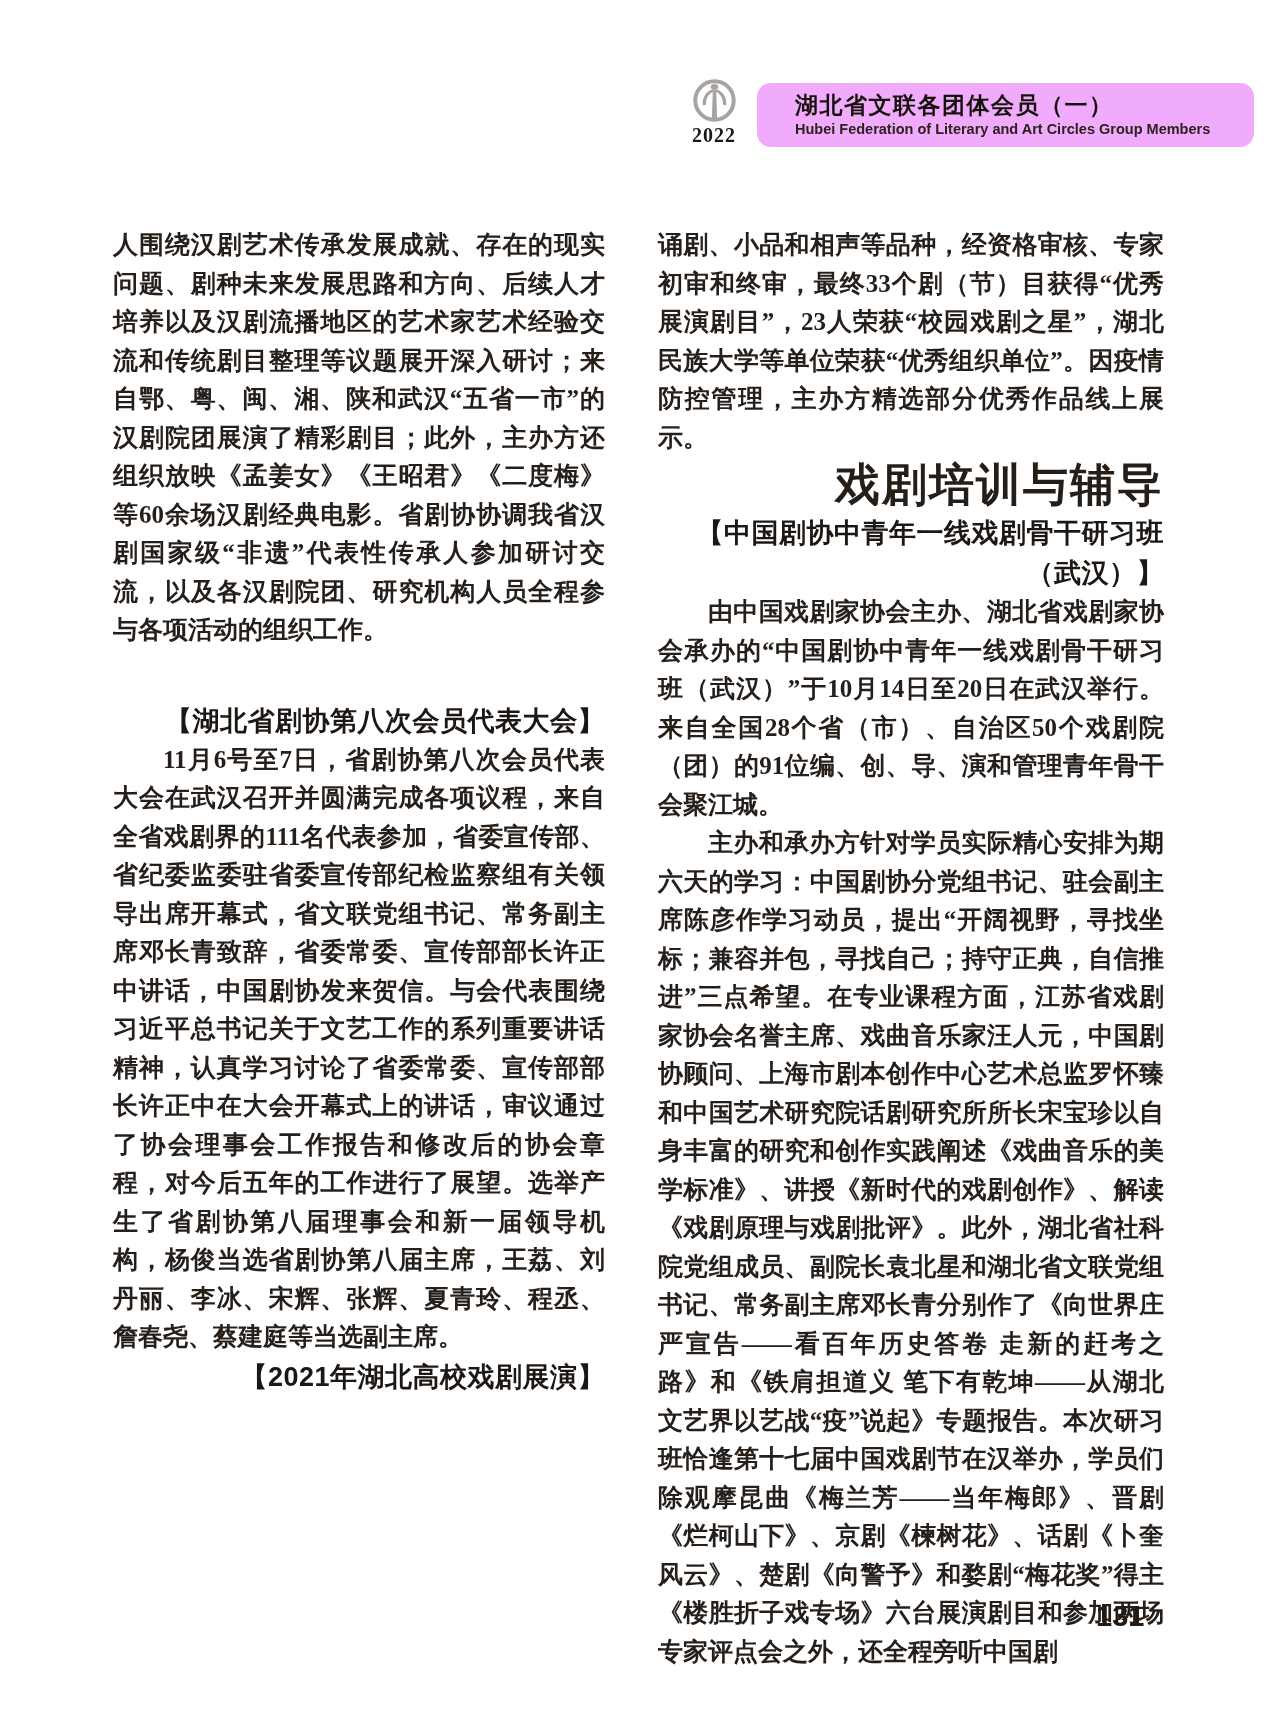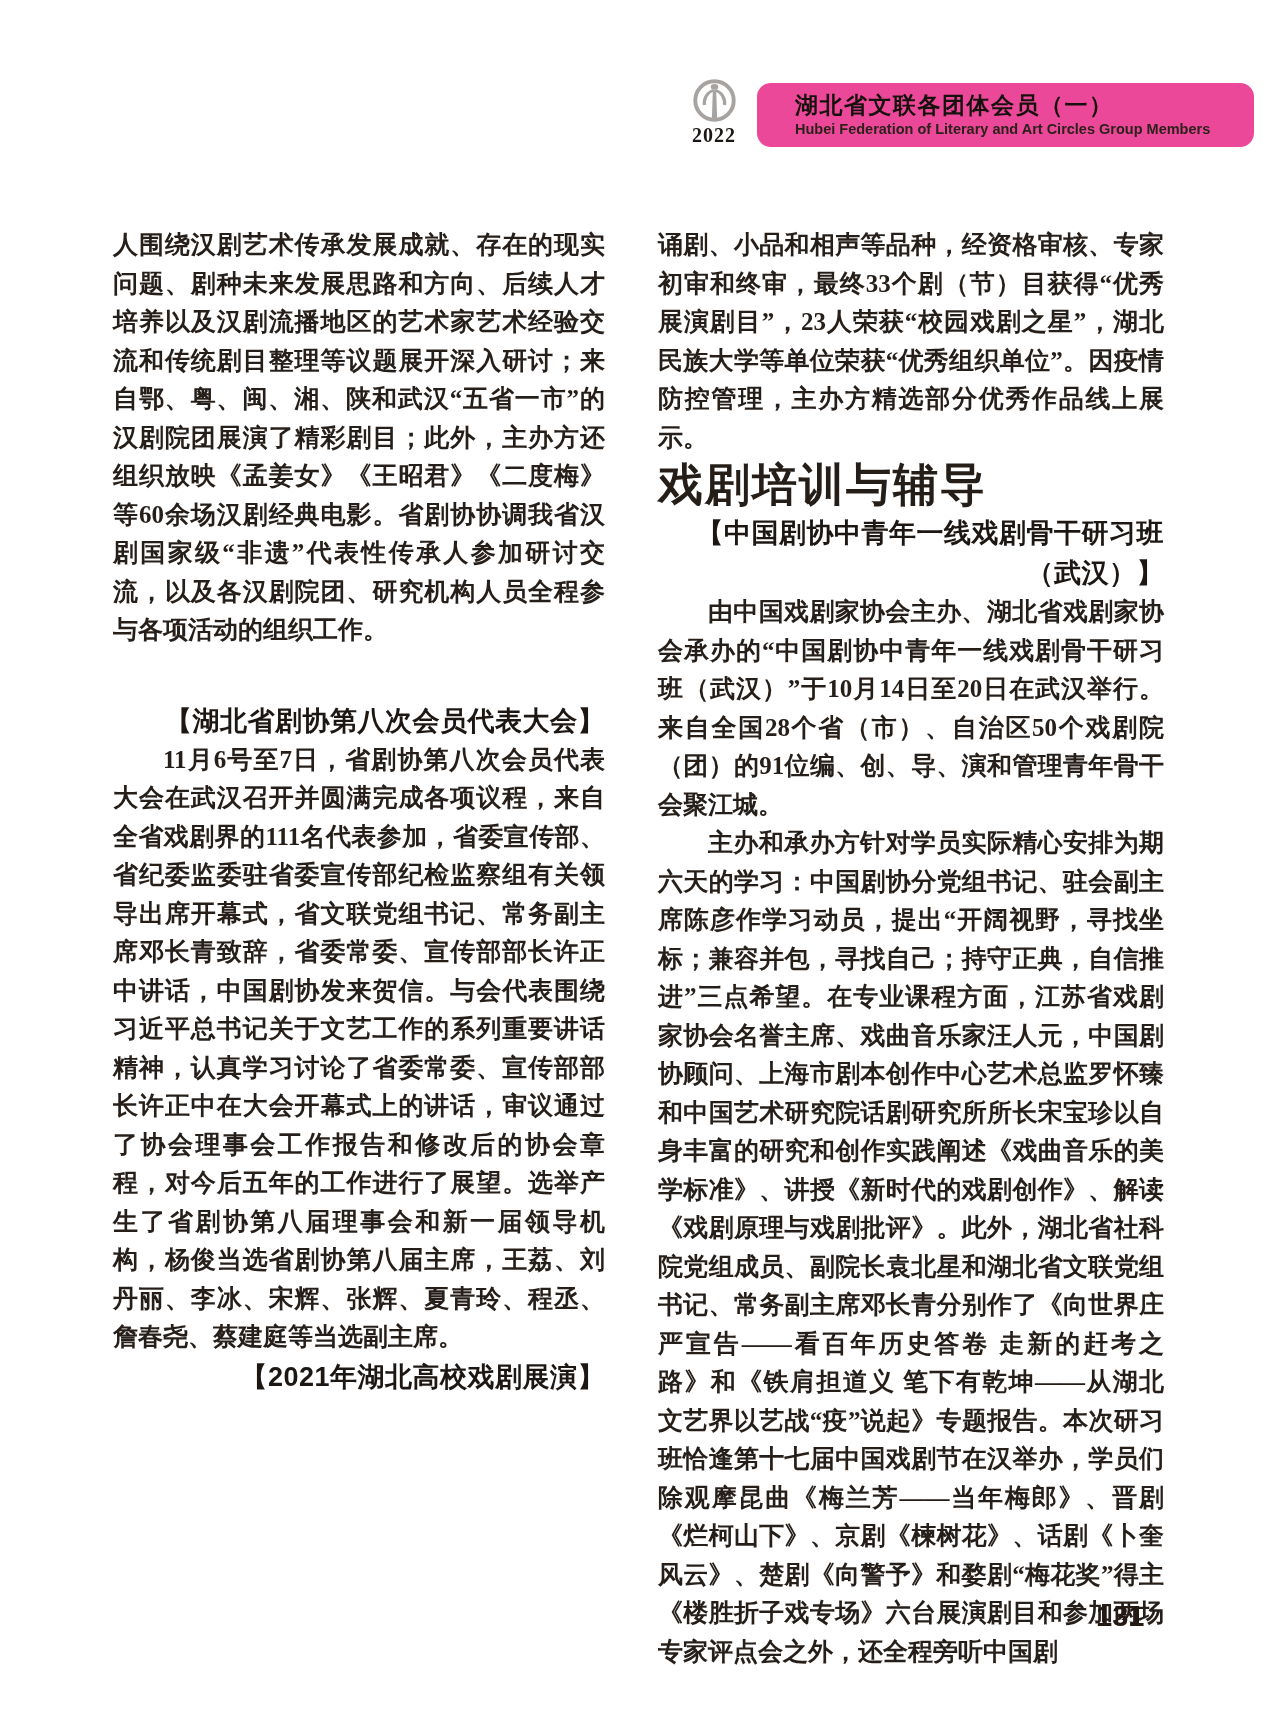--- a/index.html
+++ b/index.html
@@ -6,42 +6,42 @@
   body{
     width:1276px;height:1719px;position:relative;background:#ffffff;
     font-family:"Liberation Serif", serif;color:#251e19;overflow:hidden;
   }
   
   .logo-block{position:absolute;left:688px;top:78px;width:52px;text-align:center;}
   .logo-block svg{width:45px;height:45px;display:block;margin:0 auto;}
   .logo-year{font-weight:bold;font-size:20px;color:#1c1714;letter-spacing:1px;margin-top:1px;
     font-family:"Liberation Serif", serif;}
   .header-bar{
-    position:absolute;left:757px;top:83px;width:497px;height:64px;background:#ec4899;
+    position:absolute;left:757px;top:83px;width:497px;height:64px;background:#f0abfc;
     border-radius:14px;box-sizing:border-box;padding-left:38px;
     display:flex;flex-direction:column;justify-content:center;
   }
   .header-title-zh{font-family:"Liberation Sans", sans-serif;font-weight:bold;font-size:23px;
     color:#17110e;letter-spacing:1.5px;line-height:26px;}
   .header-title-en{font-family:"Liberation Sans", sans-serif;font-weight:bold;font-size:14.5px;
     color:#2c211b;margin-top:3px;line-height:17px;}
   
   .col{position:absolute;top:226px;font-size:25px;line-height:38.5px;text-align:justify;
     font-weight:bold;color:#251e19;}
   .col-left{left:113px;width:492px;}
   .col-right{left:658px;width:506px;}
   .col p{margin:0;}
   .indent{text-indent:2em;}
   .sec-heading{
     font-family:"Liberation Sans", sans-serif;font-weight:bold;font-size:27px;line-height:40px;
     color:#1d1713;margin:30px 0 12px;text-align:right;letter-spacing:0.5px;
   }
   .chapter-title{
     font-family:"Liberation Sans", sans-serif;font-weight:bold;font-size:45px;line-height:56px;
-    text-align:left;color:#241d18;margin:72px 0 40px;letter-spacing:2px;
+    text-align:right;color:#241d18;margin:72px 0 40px;letter-spacing:2px;
   }
   
   .page-number{position:absolute;left:1096px;top:1600px;
     font-family:"Liberation Sans", sans-serif;font-weight:bold;font-size:29px;color:#241a14;}
 </style>
 </head>
 <body>
 
 <div class="logo-block">
   <svg viewBox="0 0 48 48" aria-hidden="true">

